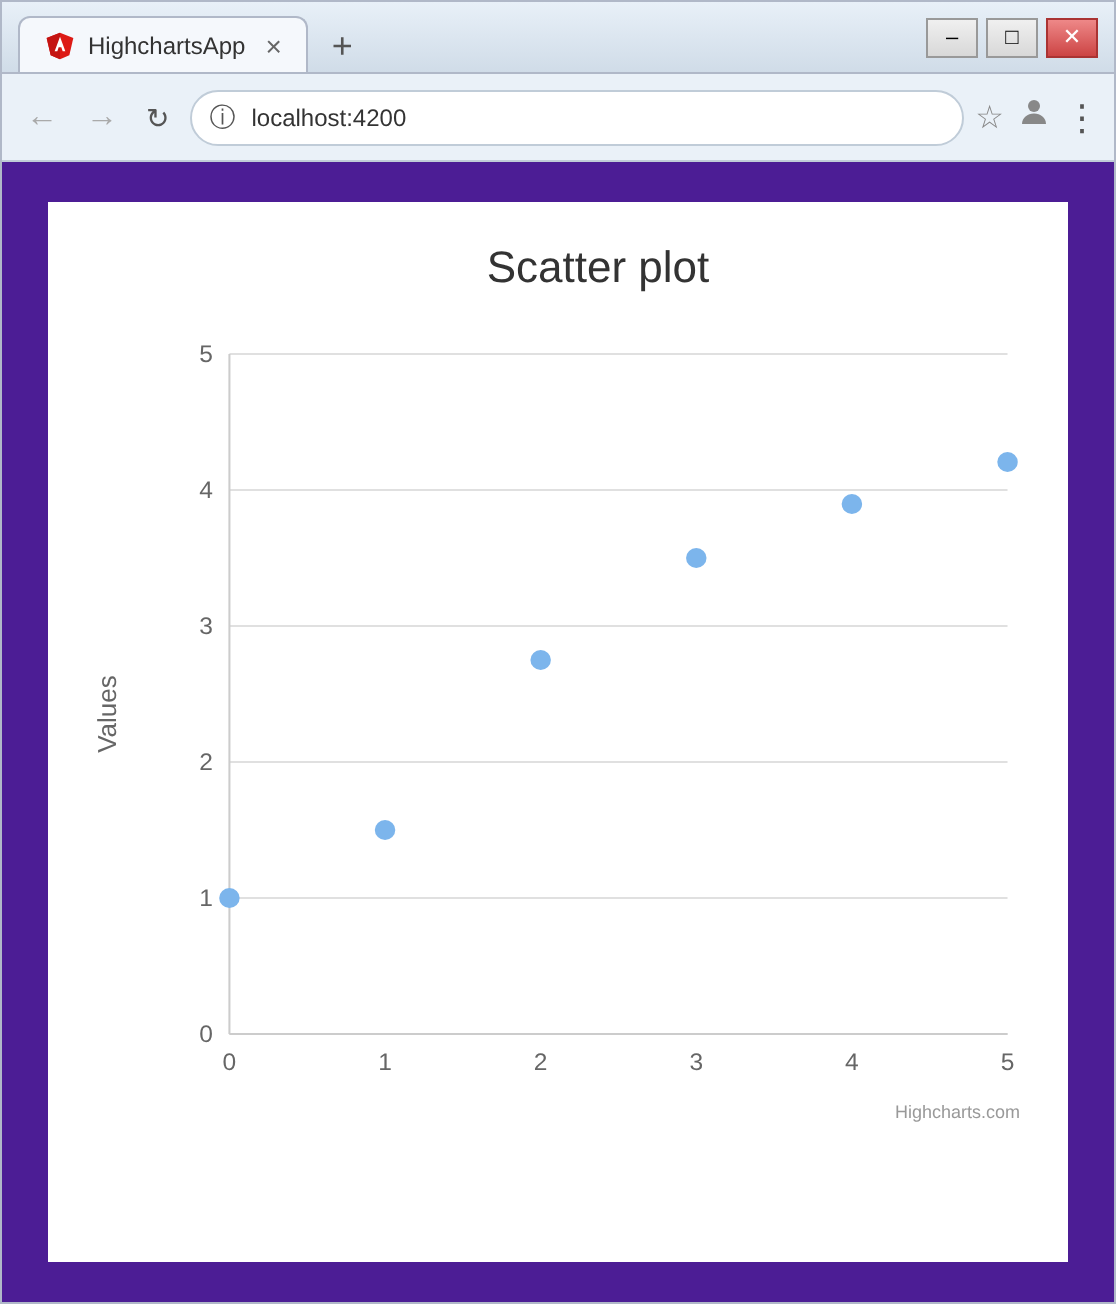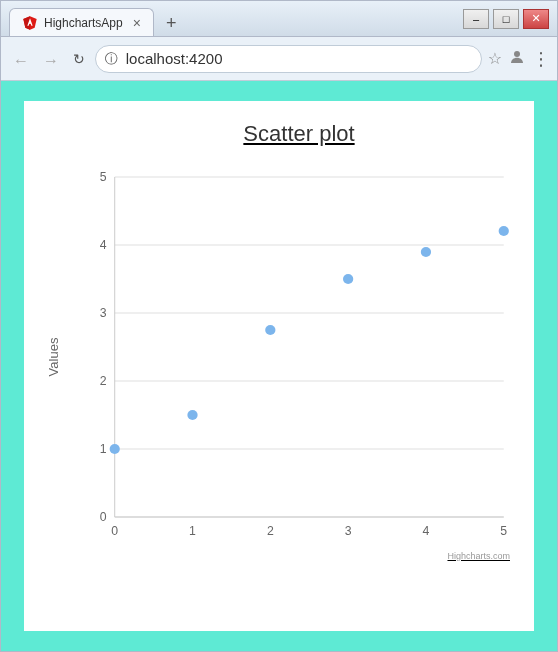--- a/index.html
+++ b/index.html
@@ -20,27 +20,27 @@
     .win-btn { width: 26px; height: 20px; border: 1px solid #999; background: linear-gradient(to bottom, #f0f0f0, #d8d8d8); font-size: 11px; cursor: pointer; display: flex; align-items: center; justify-content: center; }
     .win-btn.close { background: linear-gradient(to bottom, #e88, #c44); color: white; border-color: #a33; }
 
     
     .address-bar { background: #eaf1f8; height: 44px; display: flex; align-items: center; padding: 0 8px; gap: 6px; border-bottom: 1px solid #c0ccd8; }
     .nav-btn { background: none; border: none; font-size: 16px; color: #555; cursor: pointer; padding: 4px; border-radius: 50%; }
     .nav-btn.disabled { color: #aaa; cursor: default; }
     .reload-btn { font-size: 14px; }
     .address-input-wrapper { flex: 1; position: relative; display: flex; align-items: center; }
     .address-info-icon { position: absolute; left: 10px; color: #555; font-size: 13px; }
-    .address-text { flex: 1; height: 28px; border: 1px solid #c0ccd8; border-radius: 14px; padding: 0 12px 0 30px; font-size: 15px; background: white; color: #333; display: flex; align-items: center; }
+    .address-text { flex: 1; height: 28px; border: 1px solid #c0ccd8; border-radius: 14px; padding: 0 12px 0 30px; font-size: 12px; background: white; color: #333; display: flex; align-items: center; }
     .star-btn { background: none; border: none; font-size: 16px; color: #888; cursor: pointer; }
     .user-btn { background: none; border: none; font-size: 16px; color: #888; cursor: pointer; }
     .menu-btn { background: none; border: none; font-size: 18px; color: #555; cursor: pointer; letter-spacing: -1px; }
 
     
-    .content { background: #5eead4; flex: 1; display: flex; align-items: center; justify-content: center; text-decoration: underline; }
+    .content { background: #4c1d95; flex: 1; display: flex; align-items: center; justify-content: center; }
 
     
     .chart-container { width: 510px; height: 530px; background: white; position: relative; padding: 20px 20px 60px 60px; }
     .chart-title { text-align: center; font-size: 22px; color: #333; font-family: 'Trebuchet MS', Arial, sans-serif; margin-bottom: 20px; font-weight: normal; }
 
     .chart-area { position: relative; width: 100%; height: 380px; }
 
     
     .y-axis-label { position: absolute; left: -50px; top: 50%; transform: translateY(-50%) rotate(-90deg); font-size: 13px; color: #666; white-space: nowrap; }
 

